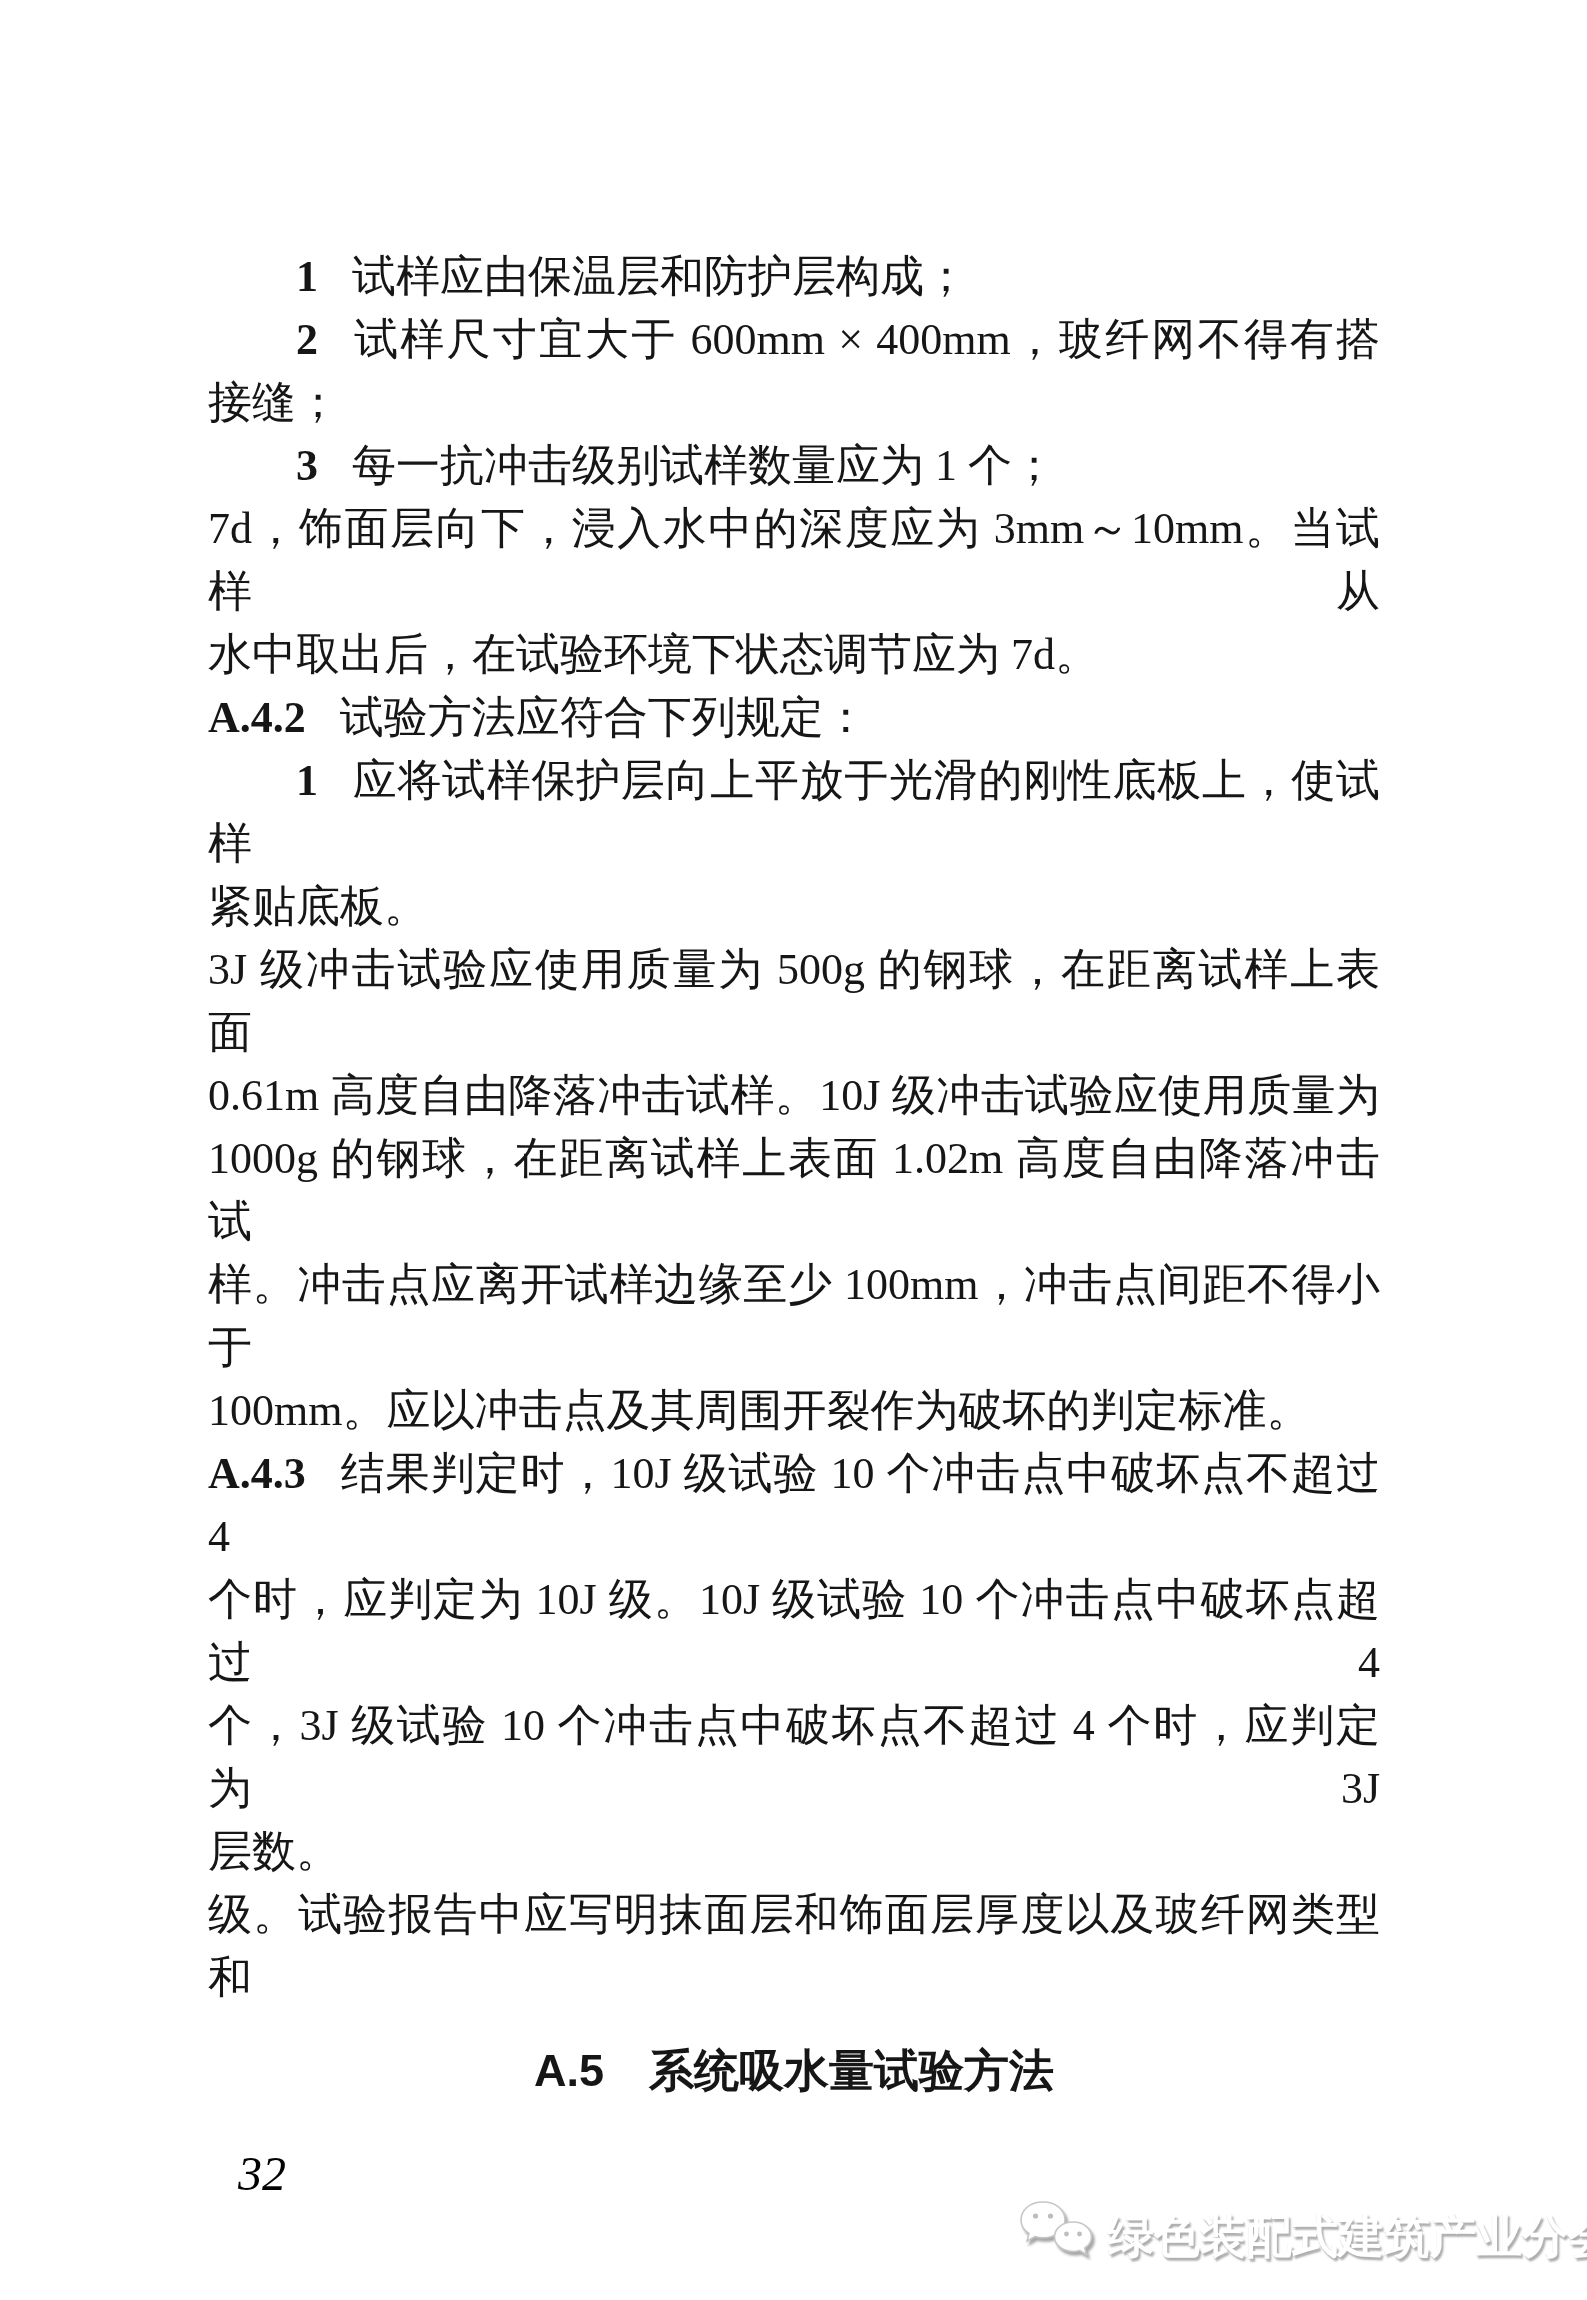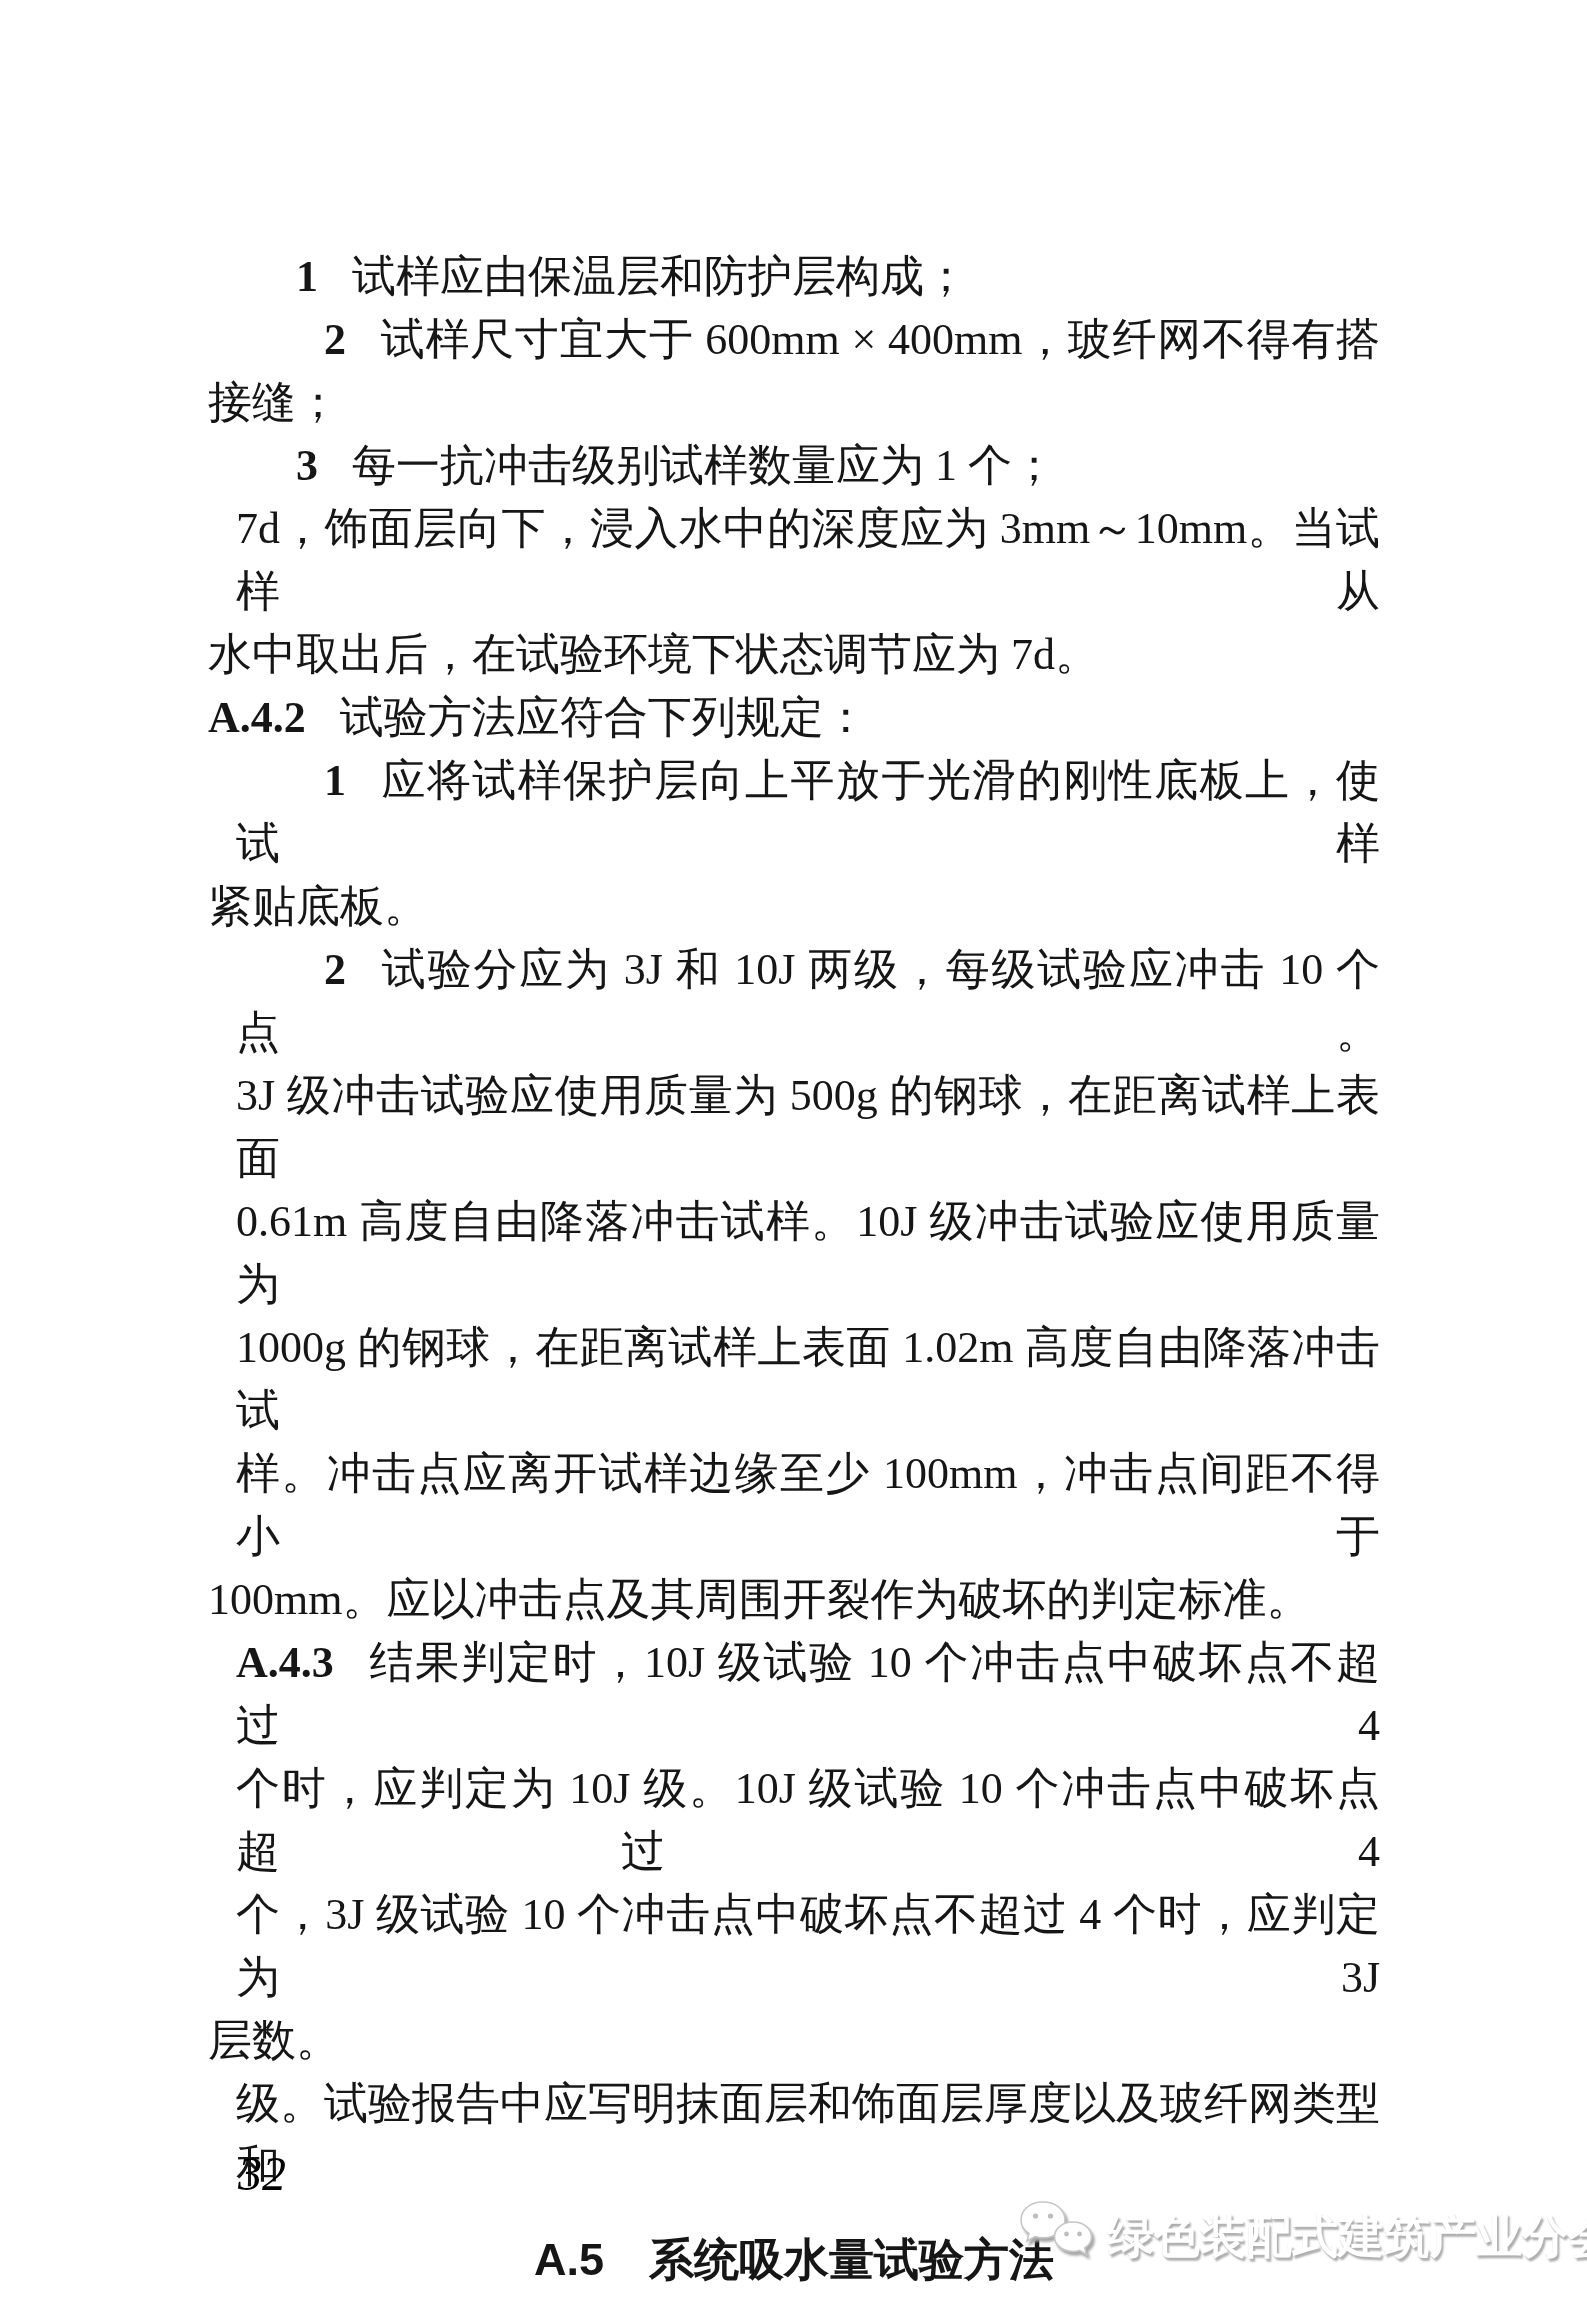--- a/index.html
+++ b/index.html
@@ -16,21 +16,21 @@
     position:absolute;
     left:208px;
     top:245px;
     width:1172px;
     font-size:44px;
     line-height:63px;
     text-align:left;
   }
   .ln { min-height:63px; }
   .ln.ind { text-indent:88px; }
-  .ln.fill { text-align:justify; text-align-last:justify;margin-left:28px; }
+  .ln.fill { text-align:justify; text-align-last:justify; }
   .num { font-weight:bold; margin-right:34px; }
   .heading {
     margin:30px 0;
     text-align:right;
     text-align-last:center;
     font-family:"Liberation Sans","DejaVu Sans",sans-serif;
     font-weight:bold;
     font-size:45px;
     line-height:63px;
   }
@@ -72,21 +72,20 @@
 
     <div class="ln ind"><span class="num">1</span><span>试样应由保温层和防护层构成；</span></div>
     <div class="ln ind fill"><span class="num">2</span><span>试样尺寸宜大于 600mm × 400mm，玻纤网不得有搭</span></div>
     <div class="ln"><span>接缝；</span></div>
     <div class="ln ind"><span class="num">3</span><span>每一抗冲击级别试样数量应为 1 个；</span></div>
     <div class="ln fill"><span>7d，饰面层向下，浸入水中的深度应为 3mm～10mm。当试样从</span></div>
     <div class="ln"><span>水中取出后，在试验环境下状态调节应为 7d。</span></div>
     <div class="ln"><span class="num">A.4.2</span><span>试验方法应符合下列规定：</span></div>
     <div class="ln ind fill"><span class="num">1</span><span>应将试样保护层向上平放于光滑的刚性底板上，使试样</span></div>
     <div class="ln"><span>紧贴底板。</span></div>
-    <div class="ln ind fill"><span class="num">2</span><span>试验分应为 3J 和 10J 两级，每级试验应冲击 10 个点。</span></div>
     <div class="ln fill"><span>3J 级冲击试验应使用质量为 500g 的钢球，在距离试样上表面</span></div>
     <div class="ln fill"><span>0.61m 高度自由降落冲击试样。10J 级冲击试验应使用质量为</span></div>
     <div class="ln fill"><span>1000g 的钢球，在距离试样上表面 1.02m 高度自由降落冲击试</span></div>
     <div class="ln fill"><span>样。冲击点应离开试样边缘至少 100mm，冲击点间距不得小于</span></div>
     <div class="ln"><span>100mm。应以冲击点及其周围开裂作为破坏的判定标准。</span></div>
     <div class="ln fill"><span class="num">A.4.3</span><span>结果判定时，10J 级试验 10 个冲击点中破坏点不超过 4</span></div>
     <div class="ln fill"><span>个时，应判定为 10J 级。10J 级试验 10 个冲击点中破坏点超过 4</span></div>
     <div class="ln fill"><span>个，3J 级试验 10 个冲击点中破坏点不超过 4 个时，应判定为 3J</span></div>
     <div class="ln"><span>层数。</span></div>
     <div class="ln fill"><span>级。试验报告中应写明抹面层和饰面层厚度以及玻纤网类型和</span></div>

